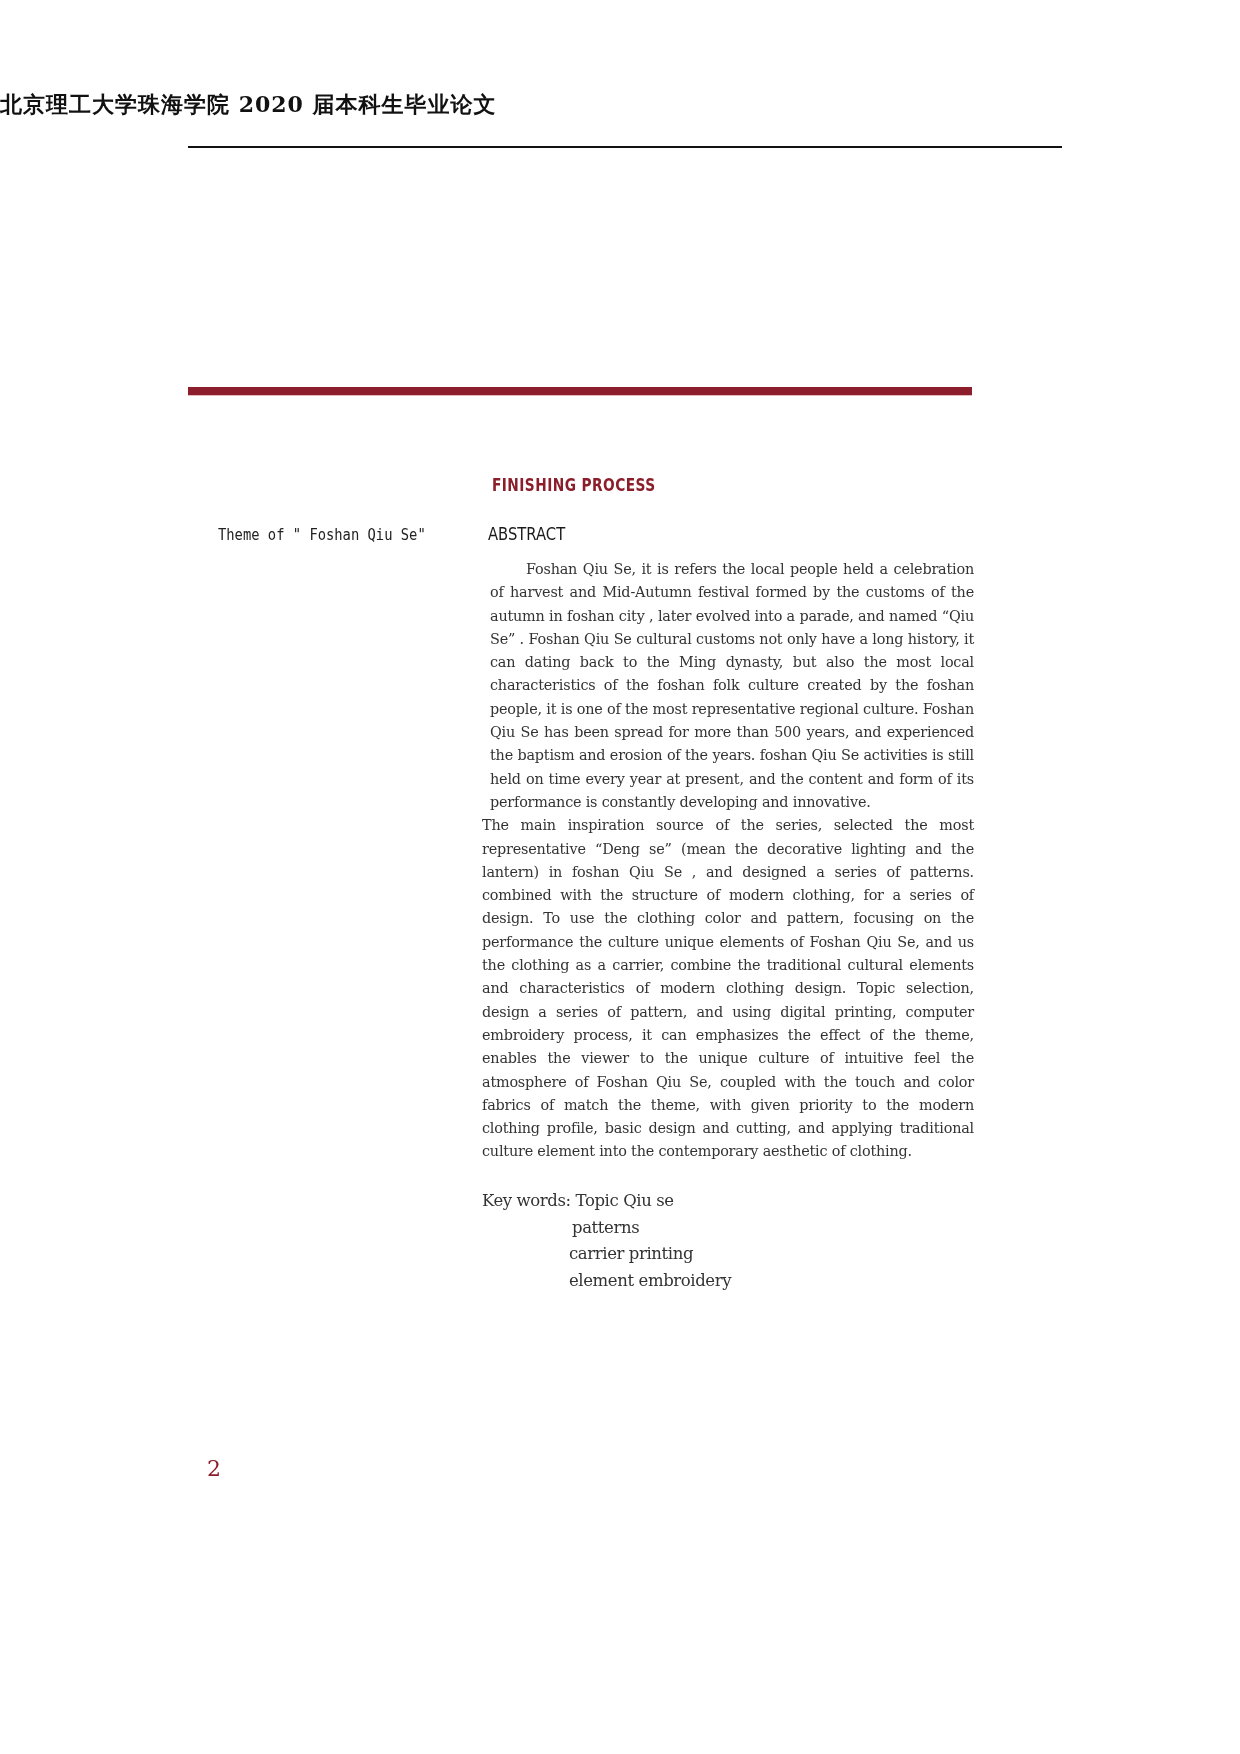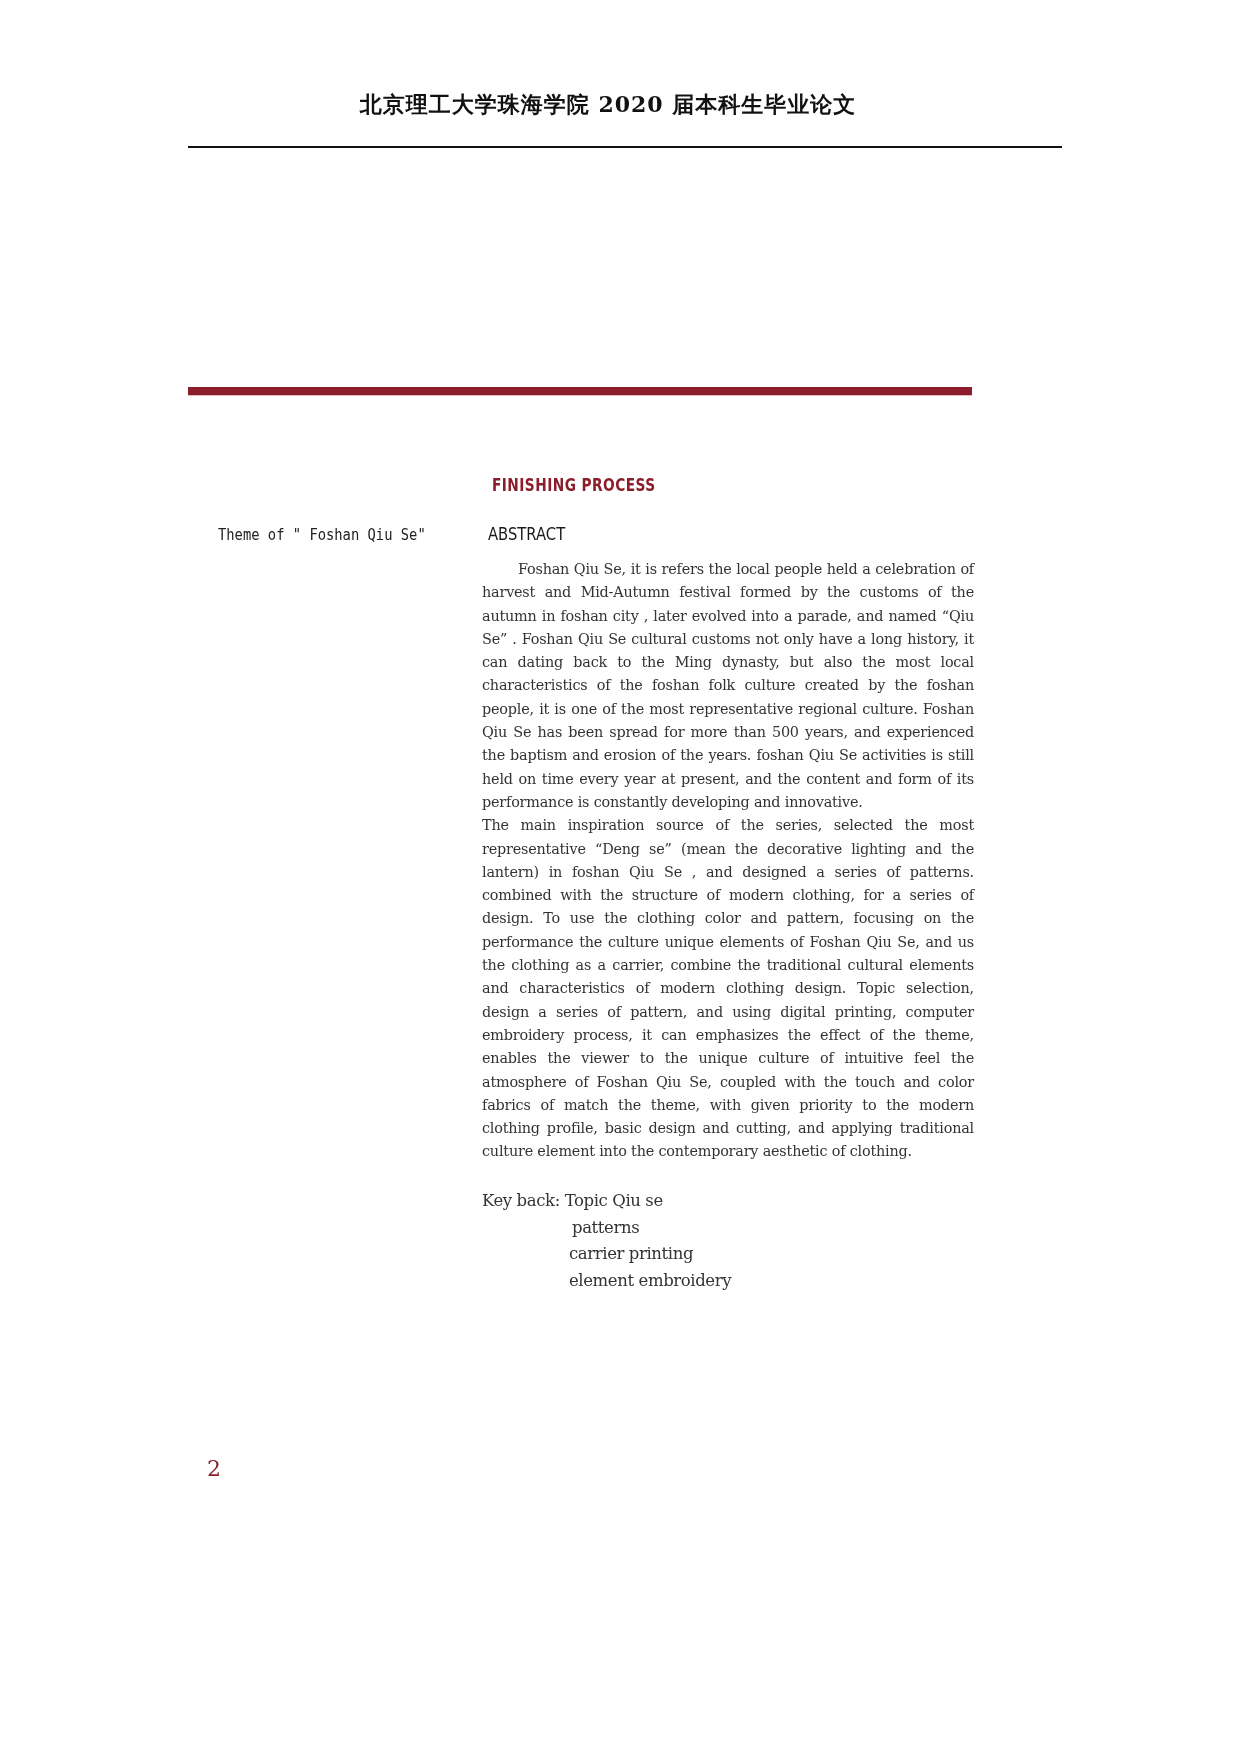--- a/index.html
+++ b/index.html
@@ -12,21 +12,21 @@
       height: 1754px;
       position: relative;
       overflow: hidden;
       color: #222;
     }
     .header-title {
       position: absolute;
       left: 0;
       top: 90px;
       width: 1216px;
-      text-align: center;
+      text-align: left;
       font-family: "DejaVu Serif", serif;
       font-size: 22px;
       font-weight: bold;
       color: #111;
       letter-spacing: 1px;
     }
     .header-rule {
       position: absolute;
       left: 188px;
       top: 146px;
@@ -85,20 +85,21 @@
       line-height: 23.3px;
       color: #333;
       text-align: justify;
       letter-spacing: -0.2px;
     }
     .abstract-body p {
       margin: 0;
     }
     .abstract-body p.indent {
       text-indent: 36px;
+      margin-left: 8px;
     }
     .keywords {
       position: absolute;
       left: 482px;
       top: 1188px;
       font-family: "DejaVu Serif", "Liberation Serif", serif;
       font-size: 16.5px;
       line-height: 26.5px;
       color: #333;
       letter-spacing: -0.4px;
@@ -137,20 +138,20 @@
 
 <div class="abstract-heading">ABSTRACT</div>
 
 <div class="abstract-body">
   <p class="indent">Foshan Qiu Se, it is refers the local people held a celebration of harvest and Mid-Autumn festival formed by the customs of the autumn in foshan city , later evolved into a parade, and named “Qiu Se” . Foshan Qiu Se cultural customs not only have a long history, it can dating back to the Ming dynasty, but also the most local characteristics of the foshan folk culture created by the foshan people, it is one of the most representative regional culture. Foshan Qiu Se has been spread for more than 500 years, and experienced the baptism and erosion of the years. foshan Qiu Se activities is still held on time every year at present, and the content and form of its performance is constantly developing and innovative.</p>
   <p>The main inspiration source of the series, selected the most representative “Deng se” (mean the decorative lighting and the lantern) in foshan Qiu Se , and designed a series of patterns. combined with the structure of modern clothing, for a series of design. To use the clothing color and pattern, focusing on the performance the culture unique elements of Foshan Qiu Se, and us the clothing as a carrier, combine the traditional cultural elements and characteristics of modern clothing design. Topic selection, design a series of pattern, and using digital printing, computer embroidery process, it can emphasizes the effect of the theme, enables the viewer to the unique culture of intuitive feel the atmosphere of Foshan Qiu Se, coupled with the touch and color  fabrics of match the theme, with given priority to the modern clothing profile, basic design and cutting, and applying traditional culture element into the contemporary aesthetic of clothing.</p>
 </div>
 
 <div class="keywords">
   <div class="kw-row">
-    <span>Key back: </span><span>Topic Qiu se</span>
+    <span>Key words: </span><span>Topic Qiu se</span>
   </div>
   <div class="kw-row kw-indent-2">patterns</div>
   <div class="kw-row kw-indent">carrier printing</div>
   <div class="kw-row kw-indent">element embroidery</div>
 </div>
 
 <div class="page-number">2</div>
 
 </body></html>

